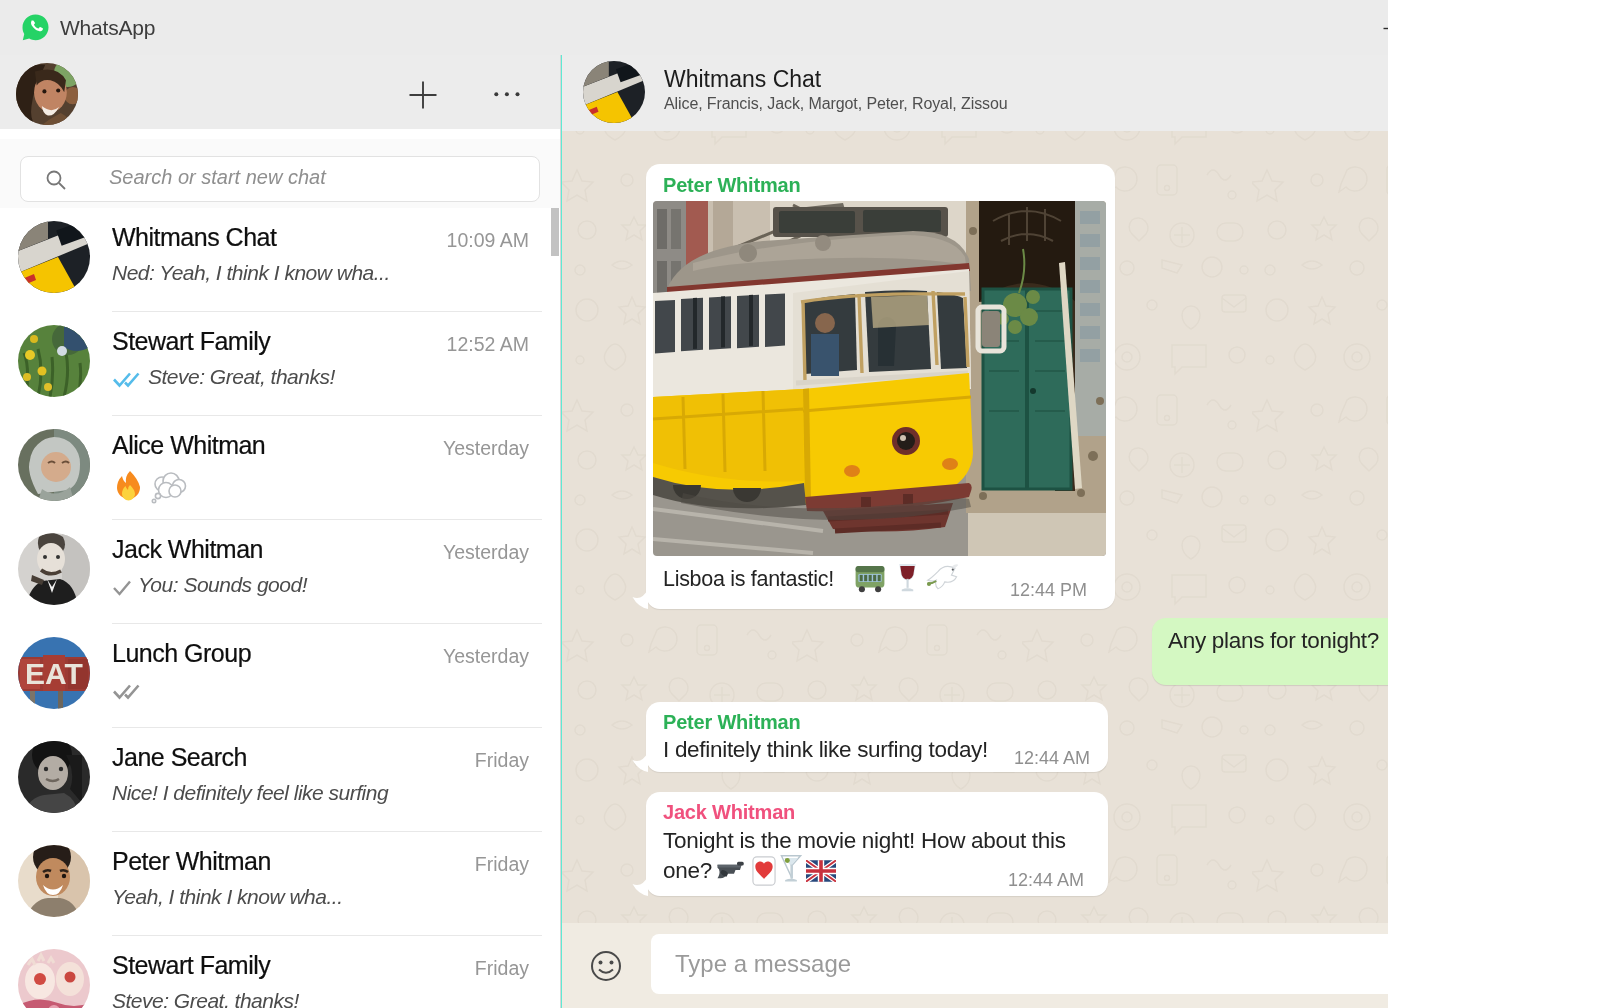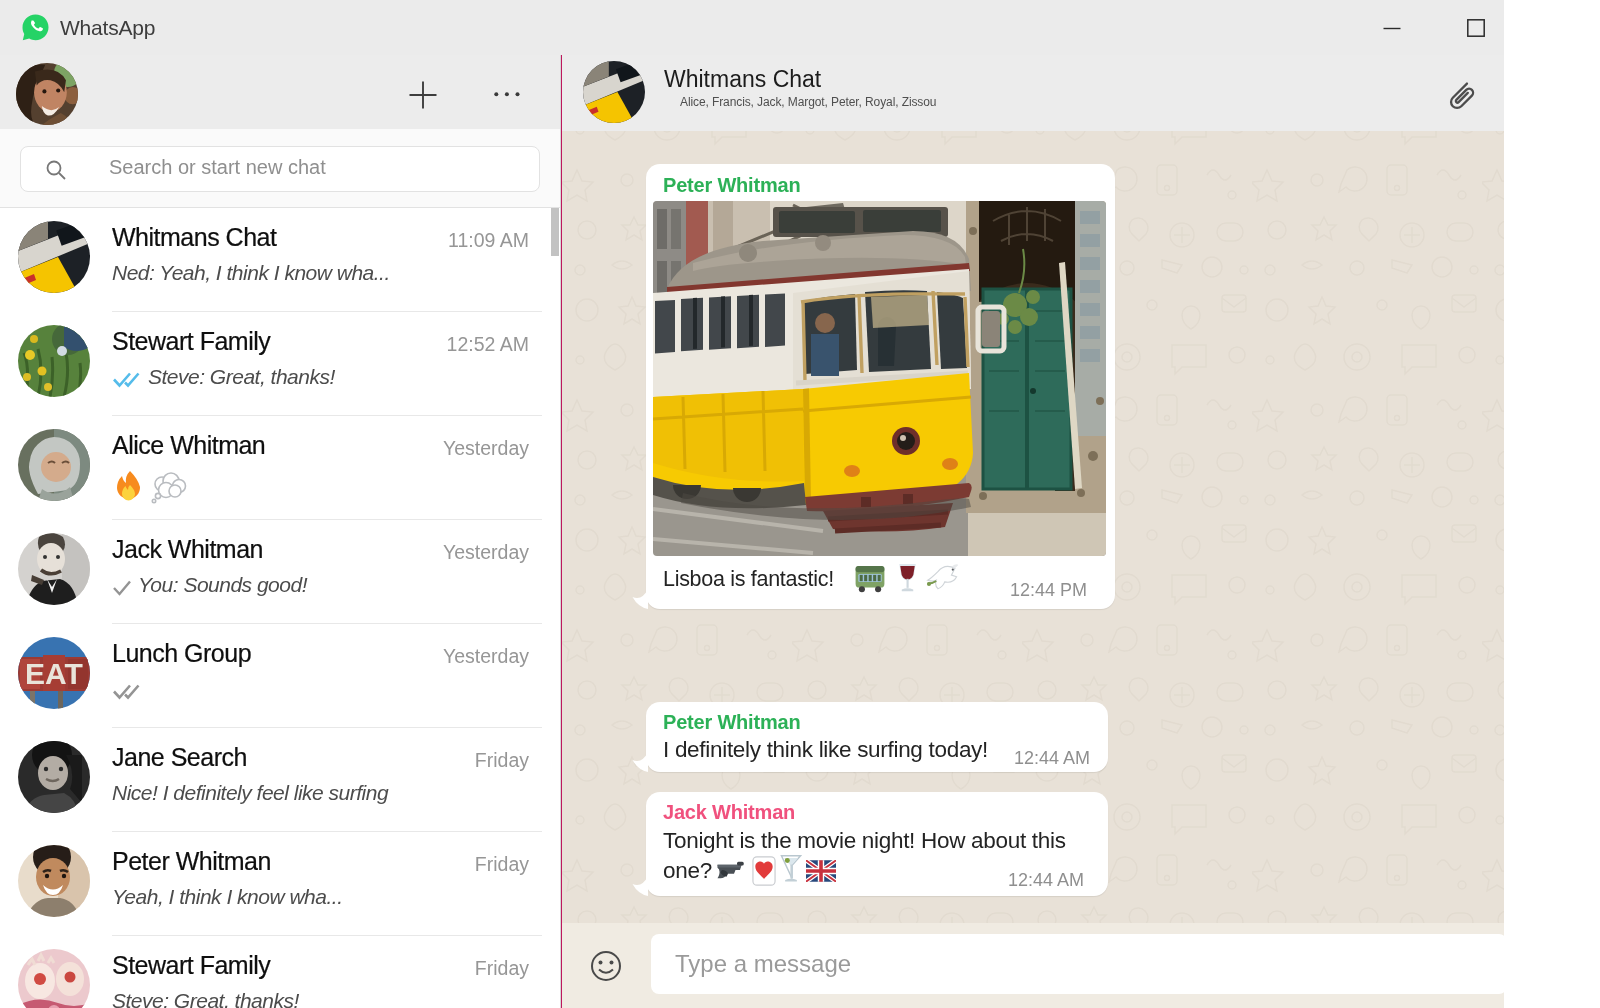--- a/index.html
+++ b/index.html
@@ -1,43 +1,43 @@
 <!DOCTYPE html>
 <html><head>
 <meta charset="utf-8">
 <style>
 * { margin:0; padding:0; box-sizing:border-box; }
 html,body { width:1600px; height:1008px; overflow:hidden; font-family:"Liberation Sans",sans-serif; }
-#app { position:relative; width:1504px; height:1008px; background:#be185d; overflow:hidden; }
+#app { position:relative; width:1388px; height:1008px; background:#5eead4; overflow:hidden; }
 .abs { position:absolute; }
 
 
 #titlebar { left:0; top:0; width:1600px; height:55px; background:#ebebeb; }
 #tbtitle { left:60px; top:16px; font-size:21px; color:#3d3d3d; letter-spacing:-0.2px; }
 
 
 #sidebar { left:0; top:55px; width:561px; height:953px; background:#fff; border-right:1px solid #d6d6d6; }
 #sidehead { left:0; top:0; width:560px; height:74px; background:#ececec; }
-#searchwrap { left:0; top:74px; width:560px; height:79px; background:#fafafa; border-bottom:1px solid #e2e2e2; }
+#searchwrap { left:0; top:84px; width:560px; height:79px; background:#fafafa; border-bottom:1px solid #e2e2e2;font-style:italic; }
 #searchbox { left:20px; top:17px; width:520px; height:46px; background:#fff; border:1px solid #e2e2e2; border-radius:8px; }
 #searchph { left:88px; top:9px; font-size:20px; color:#8f8f8f; }
 .item { position:absolute; left:0; width:560px; height:104px; background:#fff; }
 .item .divider { position:absolute; left:112px; right:18px; bottom:0; height:1px; background:#e8e8e8; }
 .av { position:absolute; left:18px; top:13px; width:72px; height:72px; border-radius:50%; overflow:hidden; }
 .av svg { display:block; }
 .ititle { position:absolute; left:112px; top:15px; font-size:25px; color:#0f0f0f; letter-spacing:-0.5px; -webkit-text-stroke:0.2px #0f0f0f; }
 .itime { position:absolute; right:31px; top:21px; font-size:19.5px; color:#969696; }
 .iprev { position:absolute; left:112px; top:53px; font-size:21px; color:#4c4c4c; letter-spacing:-0.5px;font-style:italic; }
 #sidescroll { left:551px; top:153px; width:8px; height:48px; background:#c2c2c2; }
 
 
 #chatcol { left:562px; top:55px; width:1038px; height:953px; background:#e8e1d7; }
 #chathead { left:0; top:0; width:1038px; height:76px; background:#ececec; }
 #chtitle { left:102px; top:11px; font-size:23px; color:#1c1c1c; }
-#chsub { left:102px; top:40px; font-size:12px; color:#4f4f4f; letter-spacing:-0.1px;margin-left:16px; }
+#chsub { left:102px; top:40px; font-size:16px; color:#4f4f4f; letter-spacing:-0.1px; }
 #chav { left:21px; top:6px; width:62px; height:62px; border-radius:50%; overflow:hidden; }
 
 #msgs { left:0; top:76px; width:1038px; height:792px; overflow:hidden; }
 
 .bubble { position:absolute; background:#fff; border-radius:14px; box-shadow:0 1px 1px rgba(0,0,0,0.08); }
 .sender { position:absolute; left:17px; top:9px; font-size:20px; font-weight:bold; letter-spacing:-0.2px; }
 .green { color:#2cb157; }
 .pink { color:#f0517e; }
 .mtext { position:absolute; left:17px; font-size:22.5px; color:#242424; letter-spacing:-0.3px; line-height:30px; }
 .mtime { position:absolute; font-size:18px; color:#8f8f8f;text-align:right; }
@@ -109,21 +109,21 @@
             <svg width="72" height="72" viewBox="0 0 72 72">
           <rect width="72" height="72" fill="#1d2126"></rect>
           <path d="M0 30 L72 2 L72 22 L0 52 Z" fill="#d8d5ce"></path>
           <path d="M0 52 L40 36 L60 72 L0 72 Z" fill="#f5c400"></path>
           <path d="M0 30 L30 18 L30 0 L0 0 Z" fill="#8a8478"></path>
           <rect x="40" y="4" width="30" height="16" fill="#11161b" transform="rotate(-20 55 12)"></rect>
           <path d="M4 58 l12 -5 2 6 -12 5 z" fill="#c9302a"></path>
         </svg>
           </div>
         <div class="ititle">Whitmans Chat</div>
-          <div class="itime">11:09 AM</div>
+          <div class="itime">10:09 AM</div>
         <div class="iprev">Ned: Yeah, I think I know wha...</div>
         <div class="divider"></div>
       </div>
 
       <div class="item" style="top:104px">
         <div class="av">
             <svg width="72" height="72" viewBox="0 0 72 72">
           <rect width="72" height="72" fill="#57823c"></rect>
           <path d="M8 72 q4-30 -2-44 M20 72 q6-26 0-48 M32 72 q4-20 2-40 M46 72 q6-24 2-44 M60 72 q4-18 2-34" stroke="#3c6128" stroke-width="3" fill="none"></path>
           <circle cx="50" cy="14" r="16" fill="#46683a"></circle>
@@ -496,20 +496,27 @@
         <svg class="abs" style="left:280px;top:399px" width="34" height="31" viewBox="0 0 40 36">
           <path d="M34 6 q-12 -6 -20 4 q-8 8 -12 10 q6 2 10 0 q-2 6 2 10 q6 -2 8 -8 q10 2 14 -6 l-6 -2 z" fill="#fff" stroke="#cfd4d8" stroke-width="1.4"></path>
           <path d="M30 4 q6 -4 8 -2 l-4 4 z" fill="#e8eaec"></path>
           <path d="M2 24 q6 0 10 -3" stroke="#7a9a4e" stroke-width="2.4" fill="none"></path>
           <circle cx="3.5" cy="24.5" r="2.4" fill="#7a9a4e"></circle>
           <circle cx="31.5" cy="7.5" r="1.3" fill="#55585c"></circle>
         </svg>
         <div class="mtime" style="right:28px;top:416px">12:44 PM</div>
       </div>
 
+      <div class="bubble" style="left:590px;top:487px;width:366px;height:67px;background:#d4f8c2;box-shadow:0 1px 1px rgba(0,0,0,0.1)">
+        <svg class="abs" style="right:-13px;bottom:2px" width="15" height="20" viewBox="0 0 15 20">
+            <path d="M0 0 V20 Q9 18 14.5 8 Q5 12 0 0 Z" fill="#d4f8c2"></path>
+          </svg>
+        <div class="mtext" style="top:8px;left:16px">Any plans for tonight?</div>
+        <div class="mtime" style="right:20px;top:38px">12:40 AM <span style="color:#7b7b7b">✓</span></div>
+      </div>
 
       <div class="bubble" style="left:84px;top:571px;width:462px;height:70px">
         <svg class="abs" style="left:-14px;bottom:0" width="16" height="20" viewBox="0 0 16 20">
             <path d="M16 0 V20 Q6 18 0.5 8 Q10 12 16 0 Z" fill="#fff"></path>
           </svg>
         <div class="sender green">Peter Whitman</div>
         <div class="mtext" style="top:33px">I definitely think like surfing today!</div>
         <div class="mtime" style="right:18px;top:46px">12:44 AM</div>
       </div>
 

